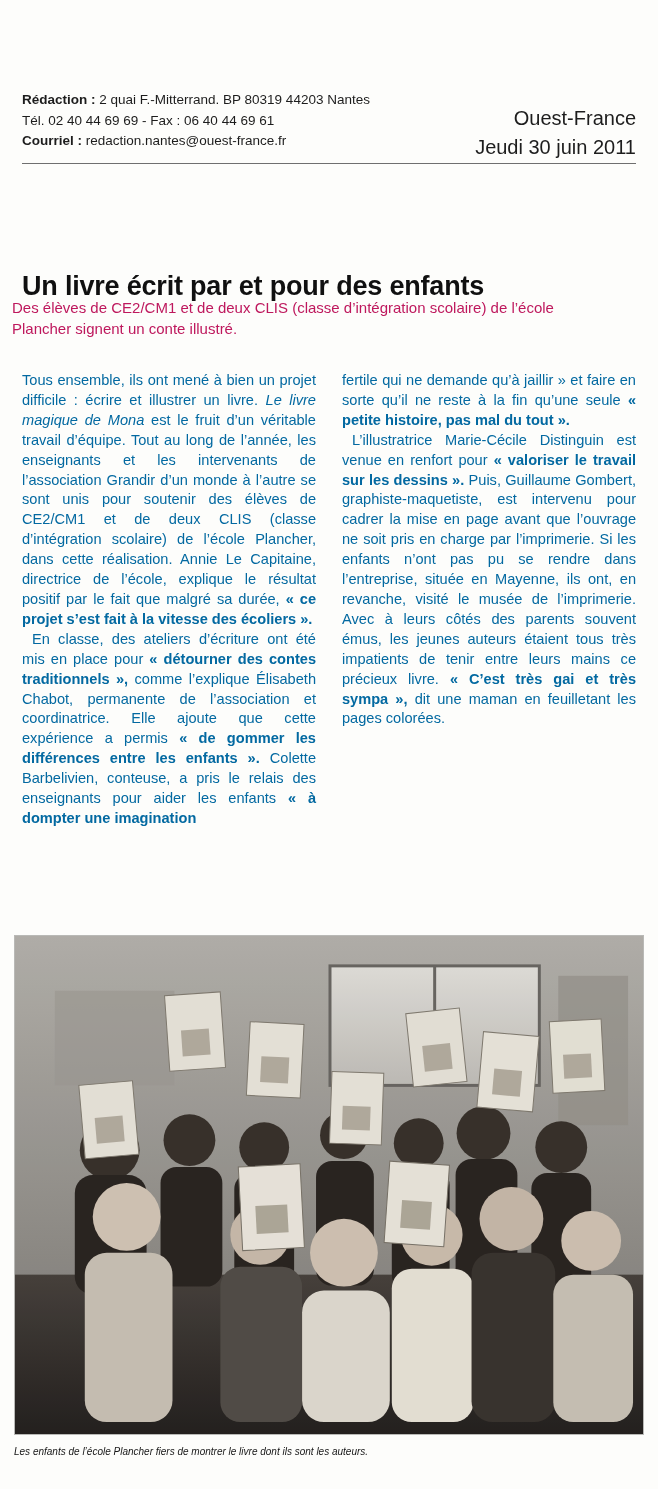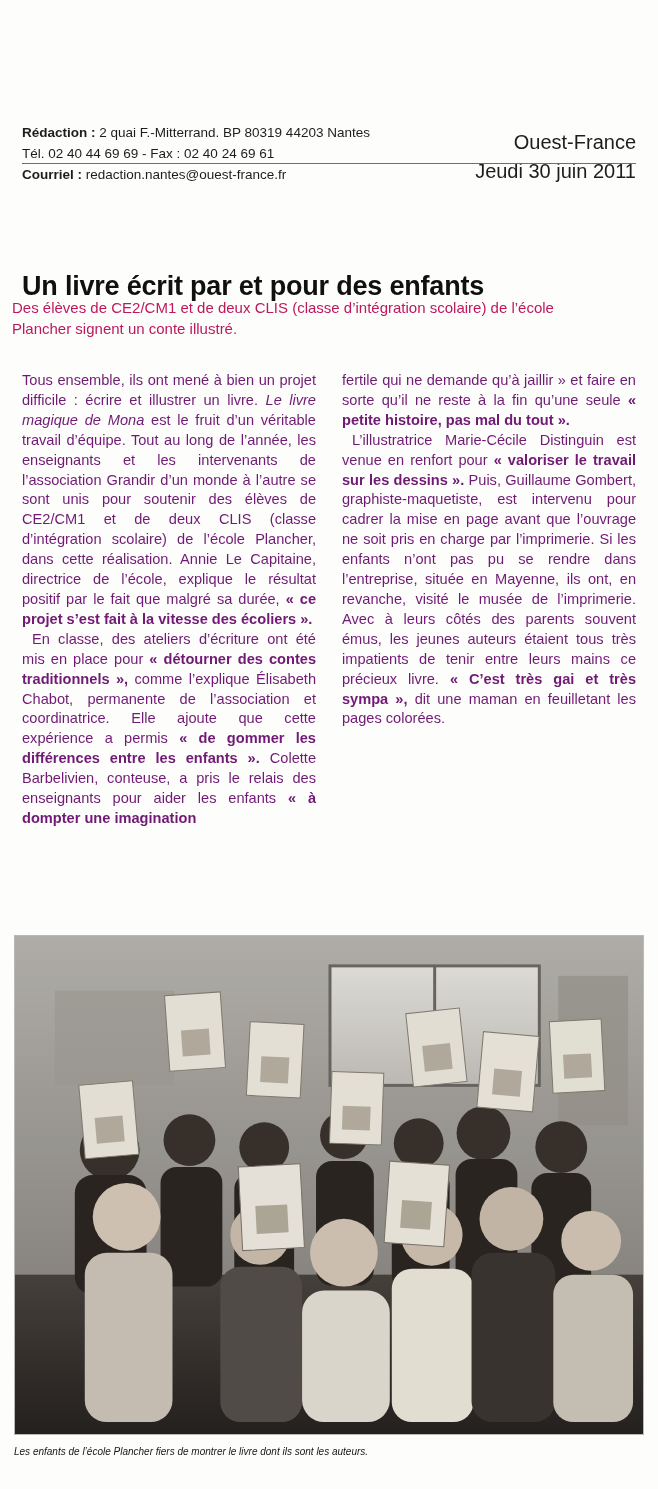--- a/index.html
+++ b/index.html
@@ -17,25 +17,25 @@
   
   .page {
     position: absolute;
     inset: 0;
     background: #fdfdfb;
   }
 
   .masthead {
     position: absolute;
     left: 22px;
-    top: 104px;
+    top: 80px;
     width: 614px;
     display: flex;
     justify-content: space-between;
-    align-items: flex-end;
+    align-items: center;
   }
   .masthead-left { font-size: 13.5px; line-height: 1.55; color:#1d1d1d; }
   .masthead-left .lbl { font-weight: bold; }
   .masthead-right {
     text-align: right;
     font-size: 20px;
     line-height: 1.45;
     color: #1d1d1d;
     padding-top: 24px;
   }
@@ -77,21 +77,21 @@
     width: 614px;
     display: flex;
     gap: 26px;
   }
   .col { width: 294px; }
   .col p {
     margin: 0;
     font-size: 14.6px;
     line-height: 1.365;
     text-align: justify;
-    color: #701a75;
+    color: #0369a1;
     hyphens: auto;
   }
   .col p + p { text-indent: 10px; }
   .col p.noindent + p.noindent { text-indent: 10px; }
   b { font-weight: bold; }
   i { font-style: italic; }
 
   .contact { margin-top: 13px !important; text-indent: 0 !important; }
 
   .photo {
@@ -119,21 +119,21 @@
 </head>
 <body>
 
 <div class="page">
 
   <div class="masthead">
     <div class="masthead-left">
       <div>
         <span class="lbl">Rédaction :</span><span> 2 quai F.-Mitterrand. BP 80319 44203 Nantes</span>
       </div>
-      <div>Tél. 02 40 44 69 69 - Fax : 02 40 24 69 61</div>
+      <div>Tél. 02 40 44 69 69 - Fax : 06 40 44 69 61</div>
       <div>
         <span class="lbl">Courriel :</span><span> redaction.nantes@ouest-france.fr</span>
       </div>
     </div>
     <div class="masthead-right">
       <div>Ouest-France</div>
       <div>Jeudi 30 juin 2011</div>
     </div>
   </div>
 

